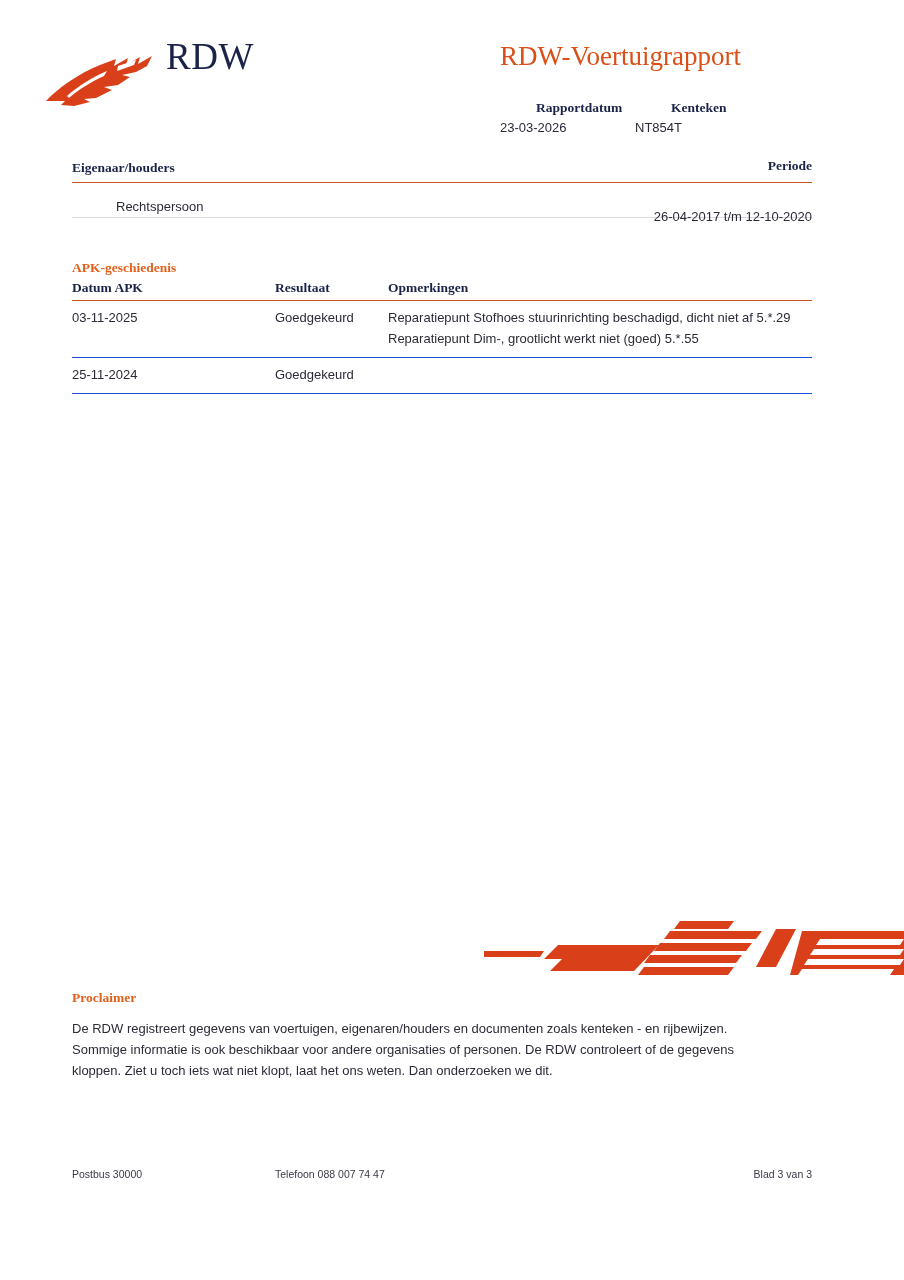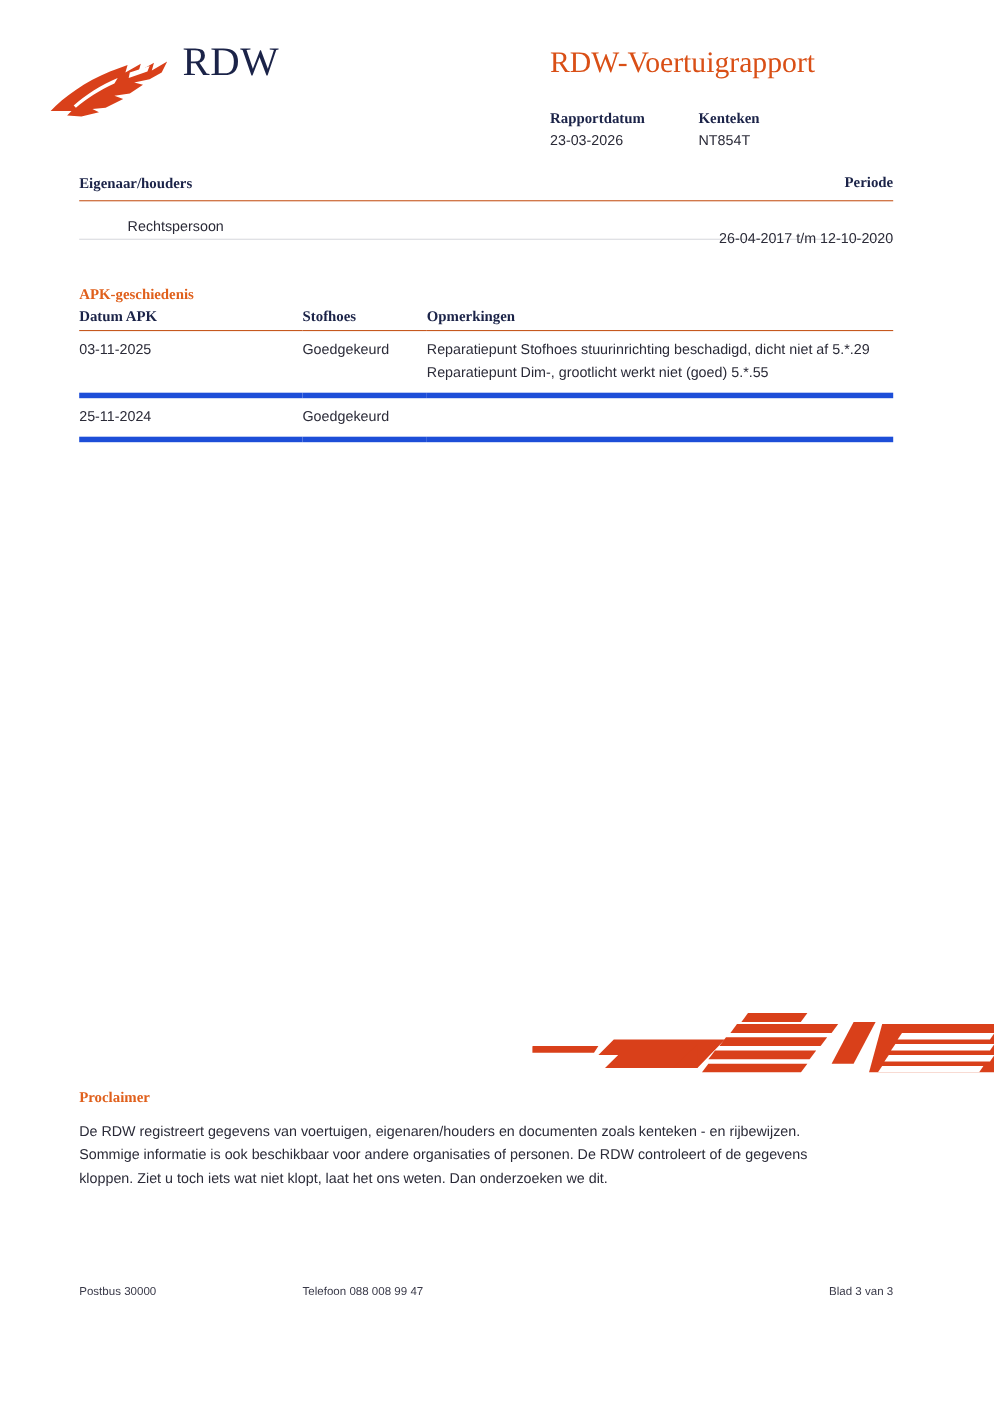--- a/index.html
+++ b/index.html
@@ -80,20 +80,21 @@
     vertical-align: top;
   }
   .meta-col.first { width: 135px; }
   .meta-label {
     font-family: "Liberation Serif", serif;
     font-weight: bold;
     font-size: 13.5px;
     color: #1b2348;
     line-height: 1.45;
     white-space: nowrap;
+    margin-left: 36px;
   }
   .meta-value {
     font-size: 13px;
     color: #2b2b38;
     line-height: 1.5;
     white-space: nowrap;
   }
 
   
   .section {
@@ -175,21 +176,21 @@
     font-size: 13.5px;
     color: #1b2348;
     padding: 0 0 4px 0;
     vertical-align: bottom;
   }
   .apk-table col.c-date { width: 203px; }
   .apk-table col.c-res  { width: 113px; }
   .apk-table col.c-rem  { width: 424px; }
 
   .apk-table thead tr { border-bottom: 1.6px solid #c6581f; }
-  .apk-table tbody tr { border-bottom: 5px solid #1d4ed8; }
+  .apk-table tbody tr { border-bottom: 1px solid #1d4ed8; }
   .apk-table td {
     font-size: 13px;
     color: #2b2b38;
     vertical-align: top;
     padding: 6px 0 8px 0;
     line-height: 1.62;
   }
   .apk-table td.remarks { padding-right: 6px; }
   .remark-line { display: block; }
 
@@ -282,21 +283,21 @@
     <span class="sect-title-orange">APK-geschiedenis</span>
     <table class="apk-table">
       <colgroup>
         <col class="c-date">
           <col class="c-res">
           <col class="c-rem">
       </colgroup>
       <thead>
         <tr>
           <th>Datum APK</th>
-          <th>Stofhoes</th>
+          <th>Resultaat</th>
           <th>Opmerkingen</th>
         </tr>
       </thead>
       <tbody>
         <tr>
           <td>03-11-2025</td>
           <td>Goedgekeurd</td>
           <td class="remarks">
             <span class="remark-line">Reparatiepunt Stofhoes stuurinrichting beschadigd, dicht niet af 5.*.29</span>
             <span class="remark-line">Reparatiepunt Dim-, grootlicht werkt niet (goed) 5.*.55</span>
@@ -313,21 +314,21 @@
 
 
   <div class="section" style="top:990px;">
     <span class="sect-title-orange">Proclaimer</span>
     <p class="disclaimer-text" style="margin-top:12px;">De RDW registreert gegevens van voertuigen, eigenaren/houders en documenten zoals kenteken - en rijbewijzen. Sommige informatie is ook beschikbaar voor andere organisaties of personen. De RDW controleert of de gegevens kloppen. Ziet u toch iets wat niet klopt, laat het ons weten. Dan onderzoeken we dit.</p>
   </div>
 
   <div class="footer">
     <div class="footer-line">
       <span class="f-col-a">Postbus 30000</span>
-      <span class="f-col-b">Telefoon 088 008 99 47</span>
+      <span class="f-col-b">Telefoon 088 007 74 47</span>
       <span class="f-col-c">Blad 3 van 3</span>
     </div>
   </div>
 
   <svg class="decor" viewBox="0 0 420 60" preserveAspectRatio="none">
     <g fill="#d9401a">
       <polygon points="0,36 60,36 56,42 -4,42"></polygon>
       <polygon points="66,30 175,30 150,56 66,56 78,44 60,44 74,30"></polygon>
       <polygon points="150,56 128,56 150,34"></polygon>
       <polygon points="160,52 250,52 244,60 154,60"></polygon>

